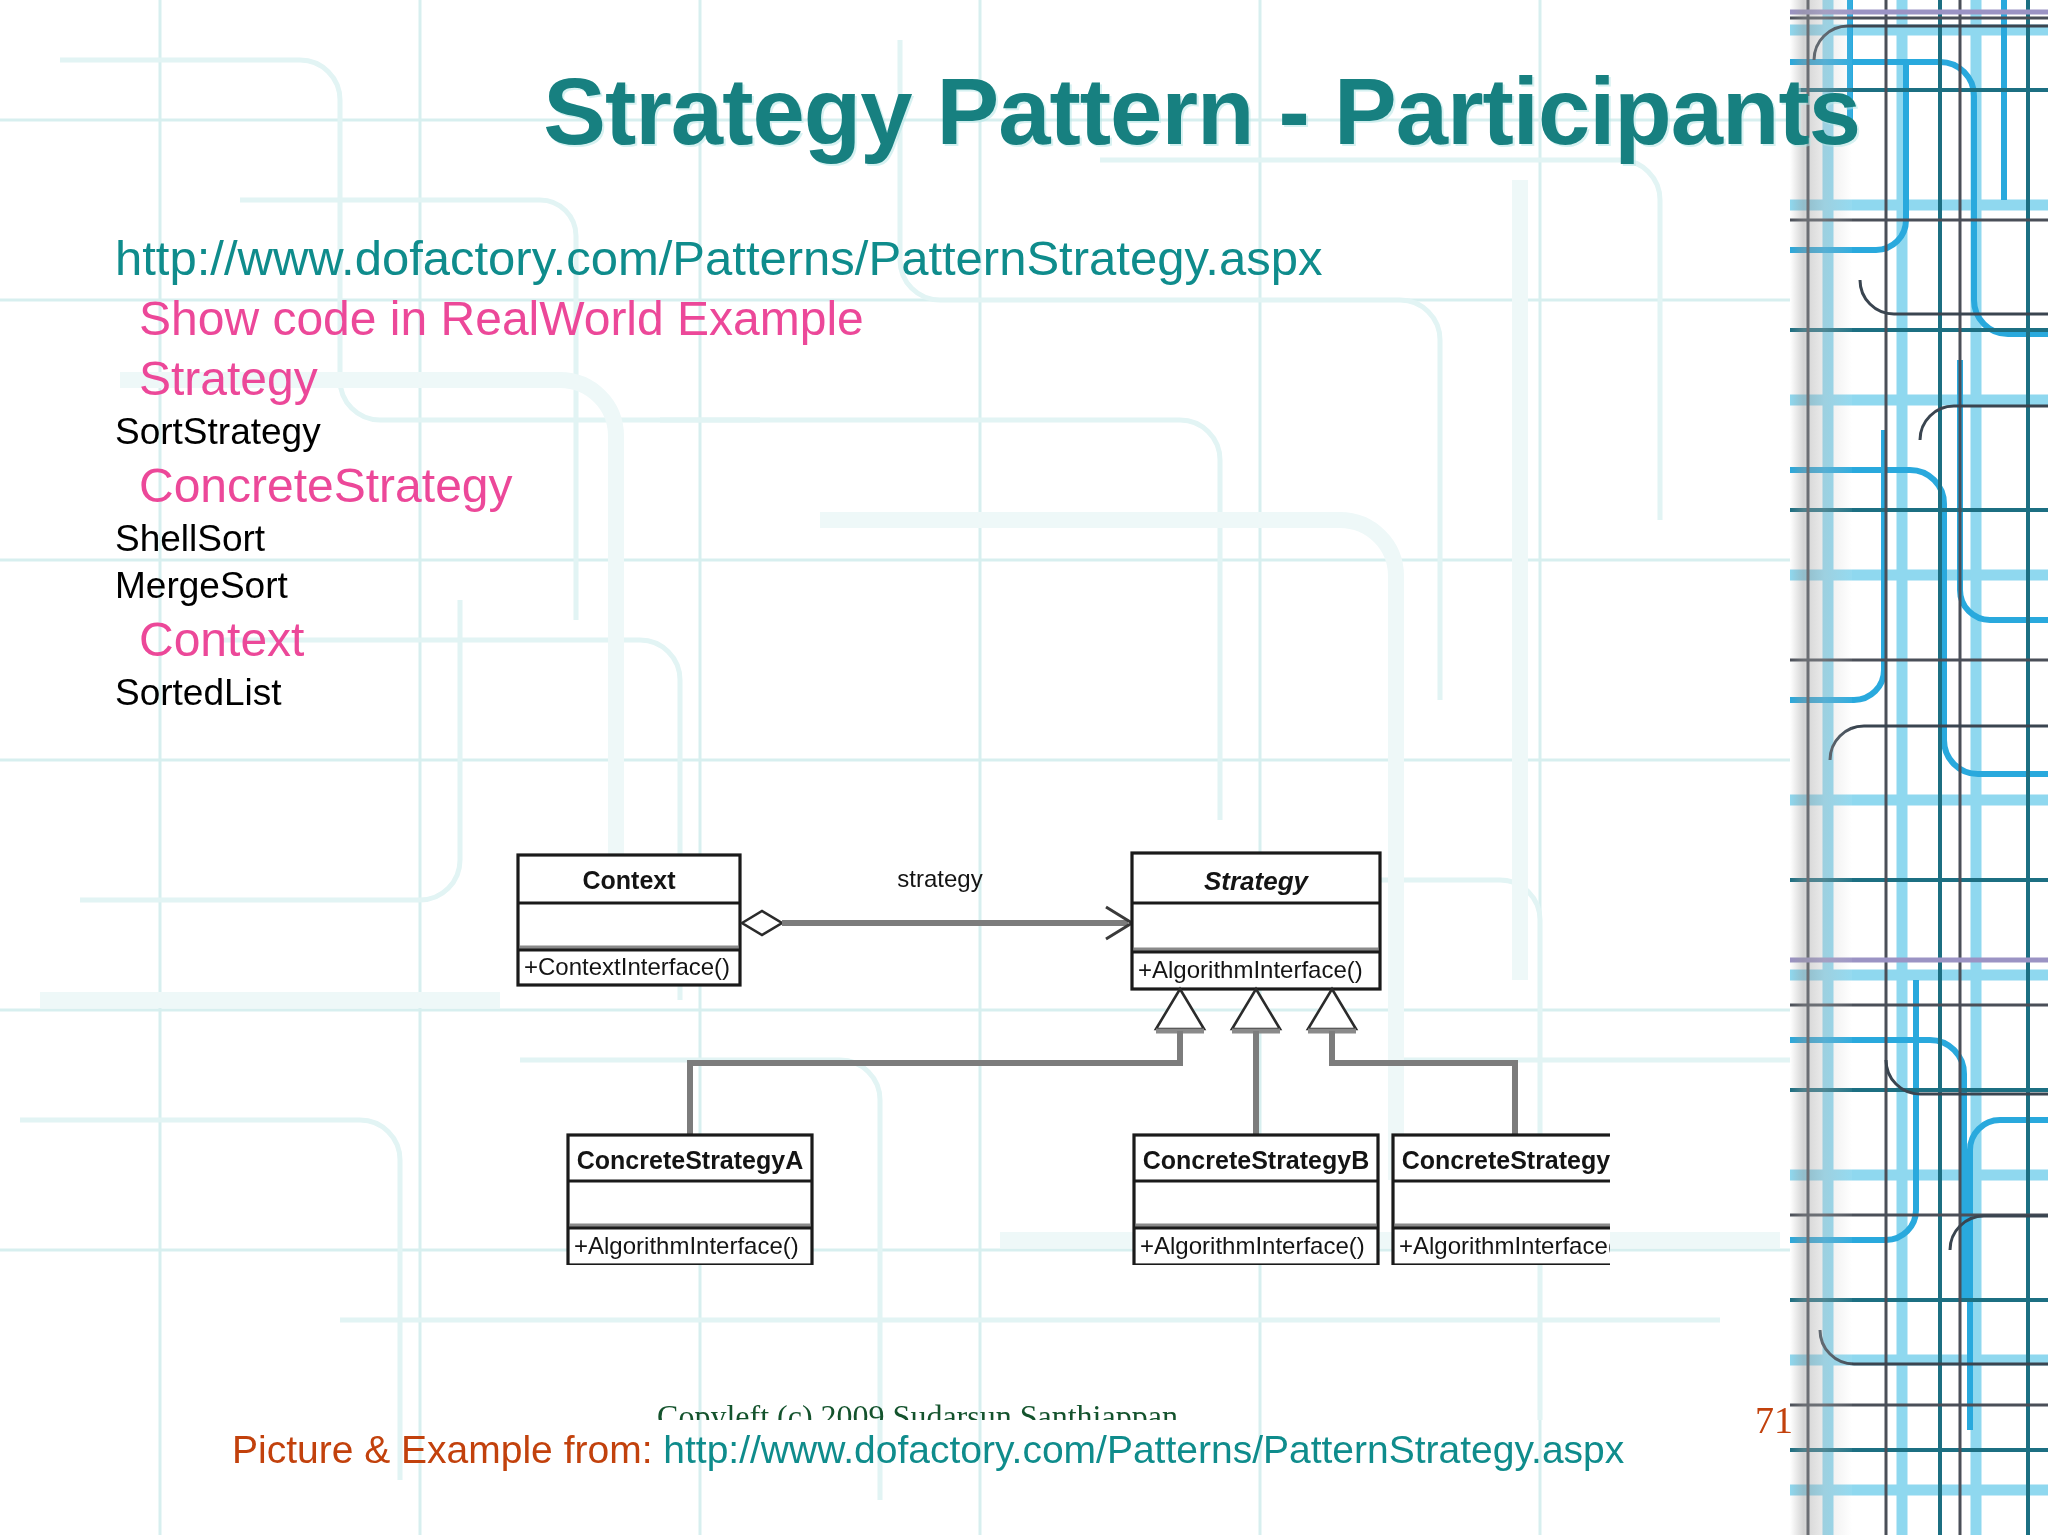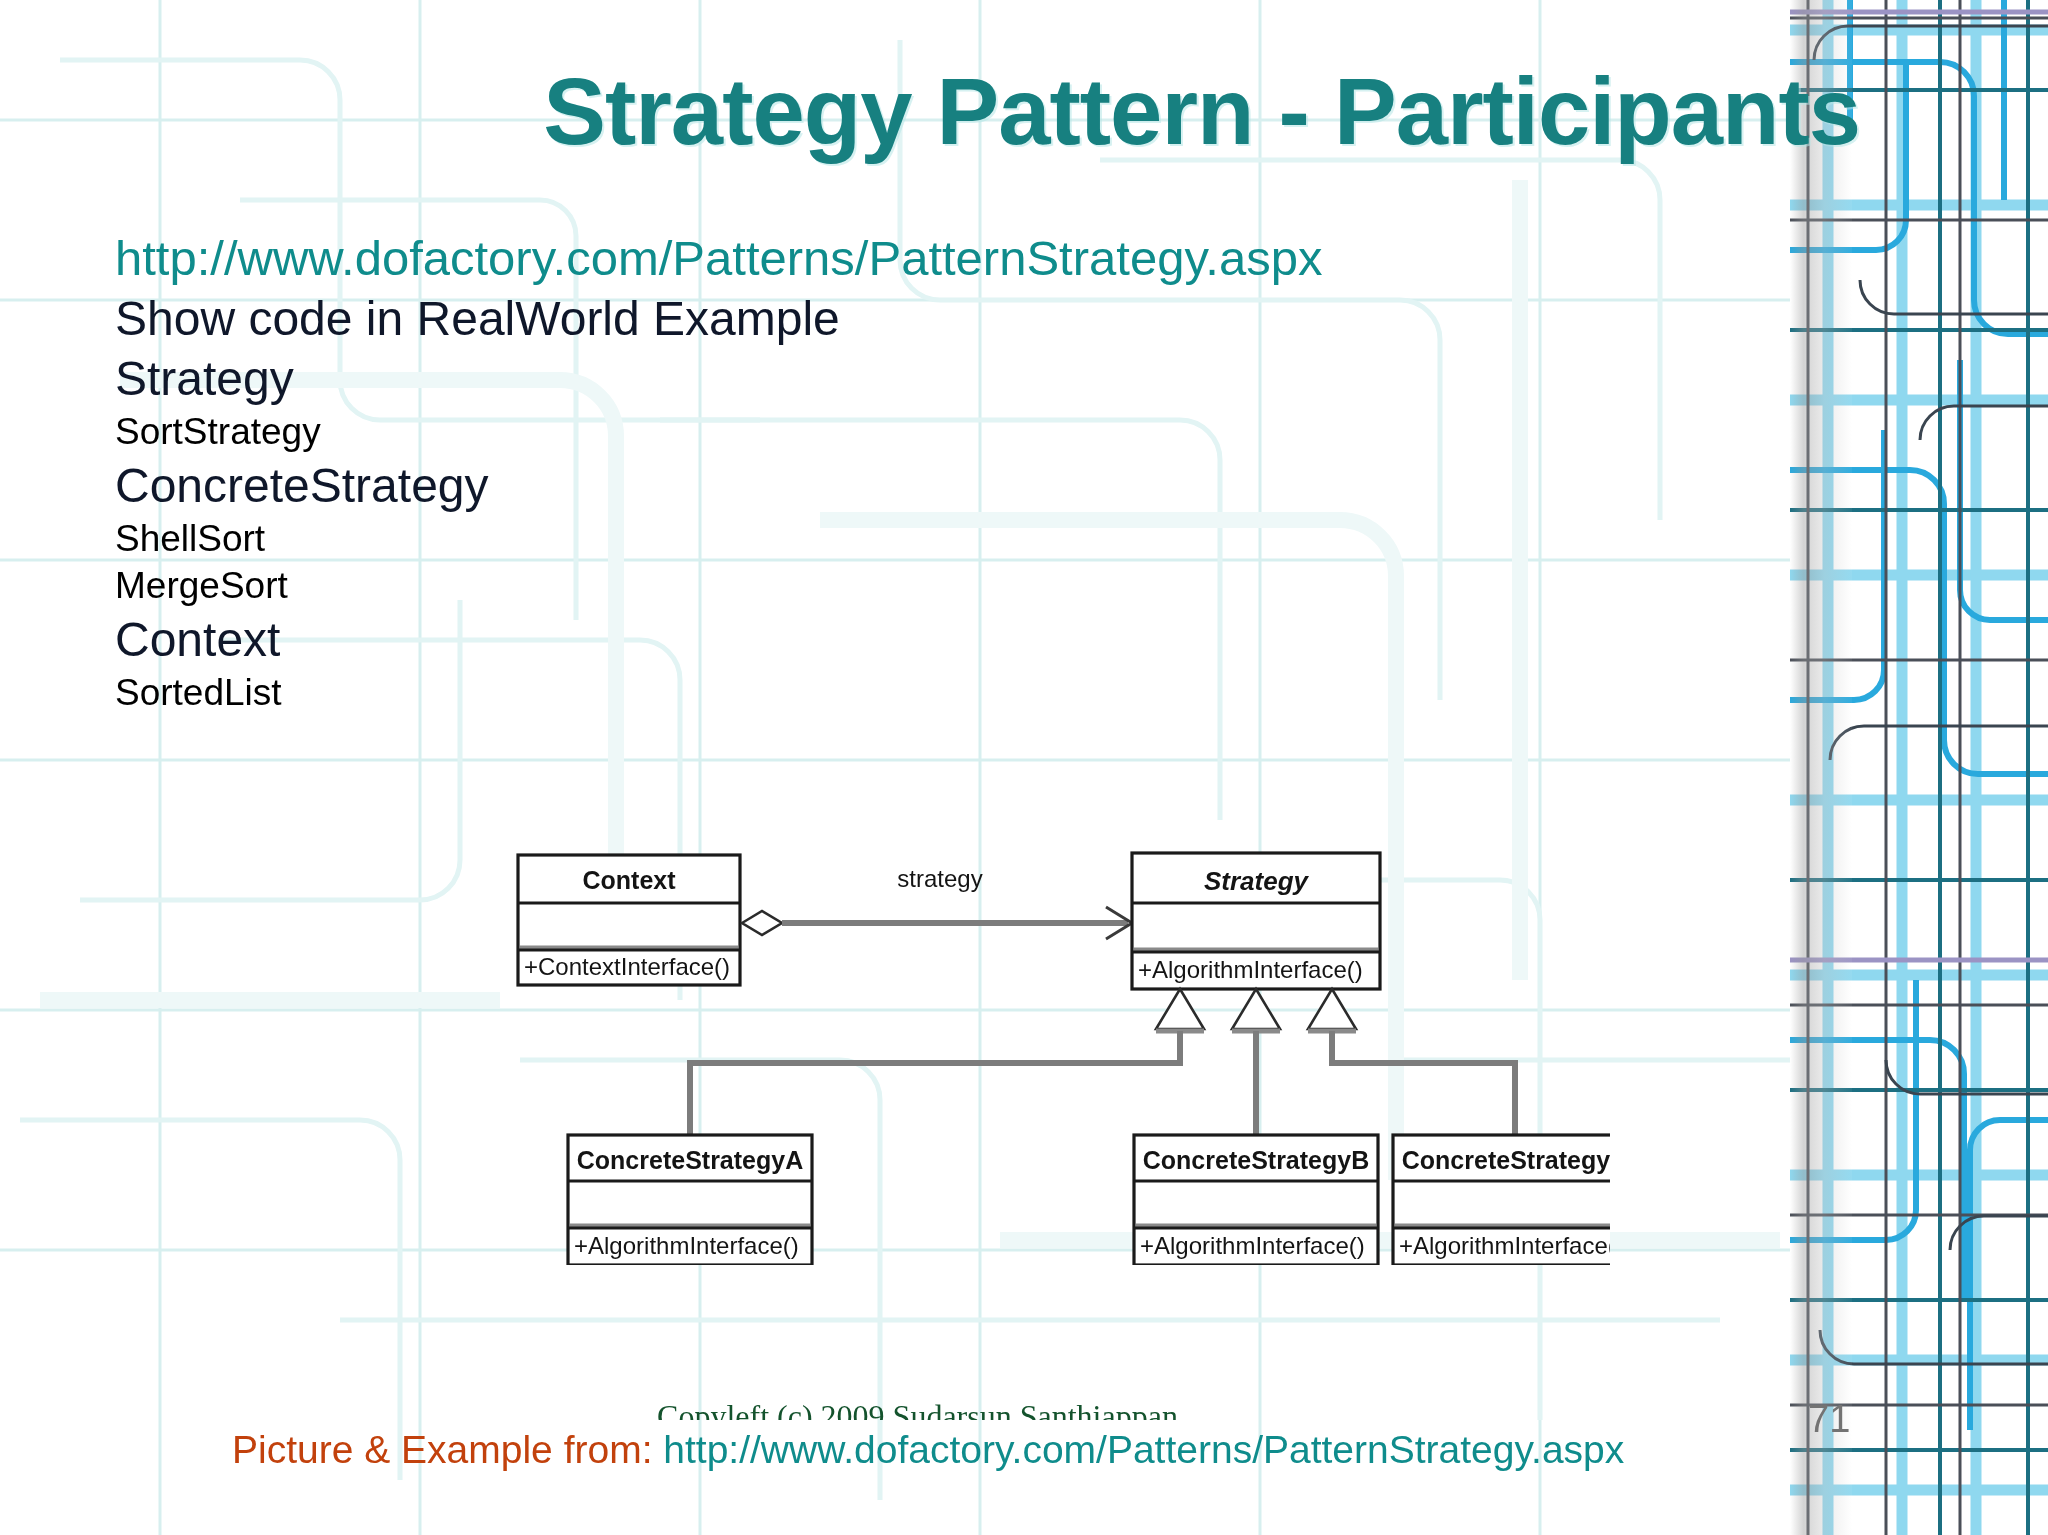--- a/index.html
+++ b/index.html
@@ -68,24 +68,25 @@
     left: 115px; top: 228px;
     width: 1300px;
   }
   .url-line {
     color: #0f8c8c;
     font-size: 49px;
     line-height: 1.24;
     white-space: nowrap;
   }
   .line-lvl1 {
-    color: #0f172a;
+    color: #ec4899;
     font-size: 48px;
     line-height: 1.25;
     white-space: nowrap;
+    margin-left: 24px;
   }
   .line-lvl2 {
     color: #000000;
     font-size: 37px;
     line-height: 1.27;
     white-space: nowrap;
   }
 
   
   .uml {
@@ -111,24 +112,24 @@
   .credit {
     position: absolute;
     left: 232px; top: 1428px;
     font-size: 39px;
     white-space: nowrap;
   }
   .credit .red { color: #c2410c; }
   .credit .link { color: #0f8c8c; }
   .page-num {
     position: absolute;
-    left: 1808px; top: 1398px;
-    font-family: Liberation Sans, sans-serif;
+    left: 1755px; top: 1398px;
+    font-family: Liberation Serif, serif;
     font-size: 38px;
-    color: #737373;
+    color: #c2410c;
   }
 </style>
 </head>
 <body>
 
 <div class="slide">
 
   <div class="bg-circuit">
     <svg viewBox="0 0 1835 1535" preserveAspectRatio="none" aria-hidden="true">
       <g fill="none" stroke="#d7efef" stroke-width="3">

